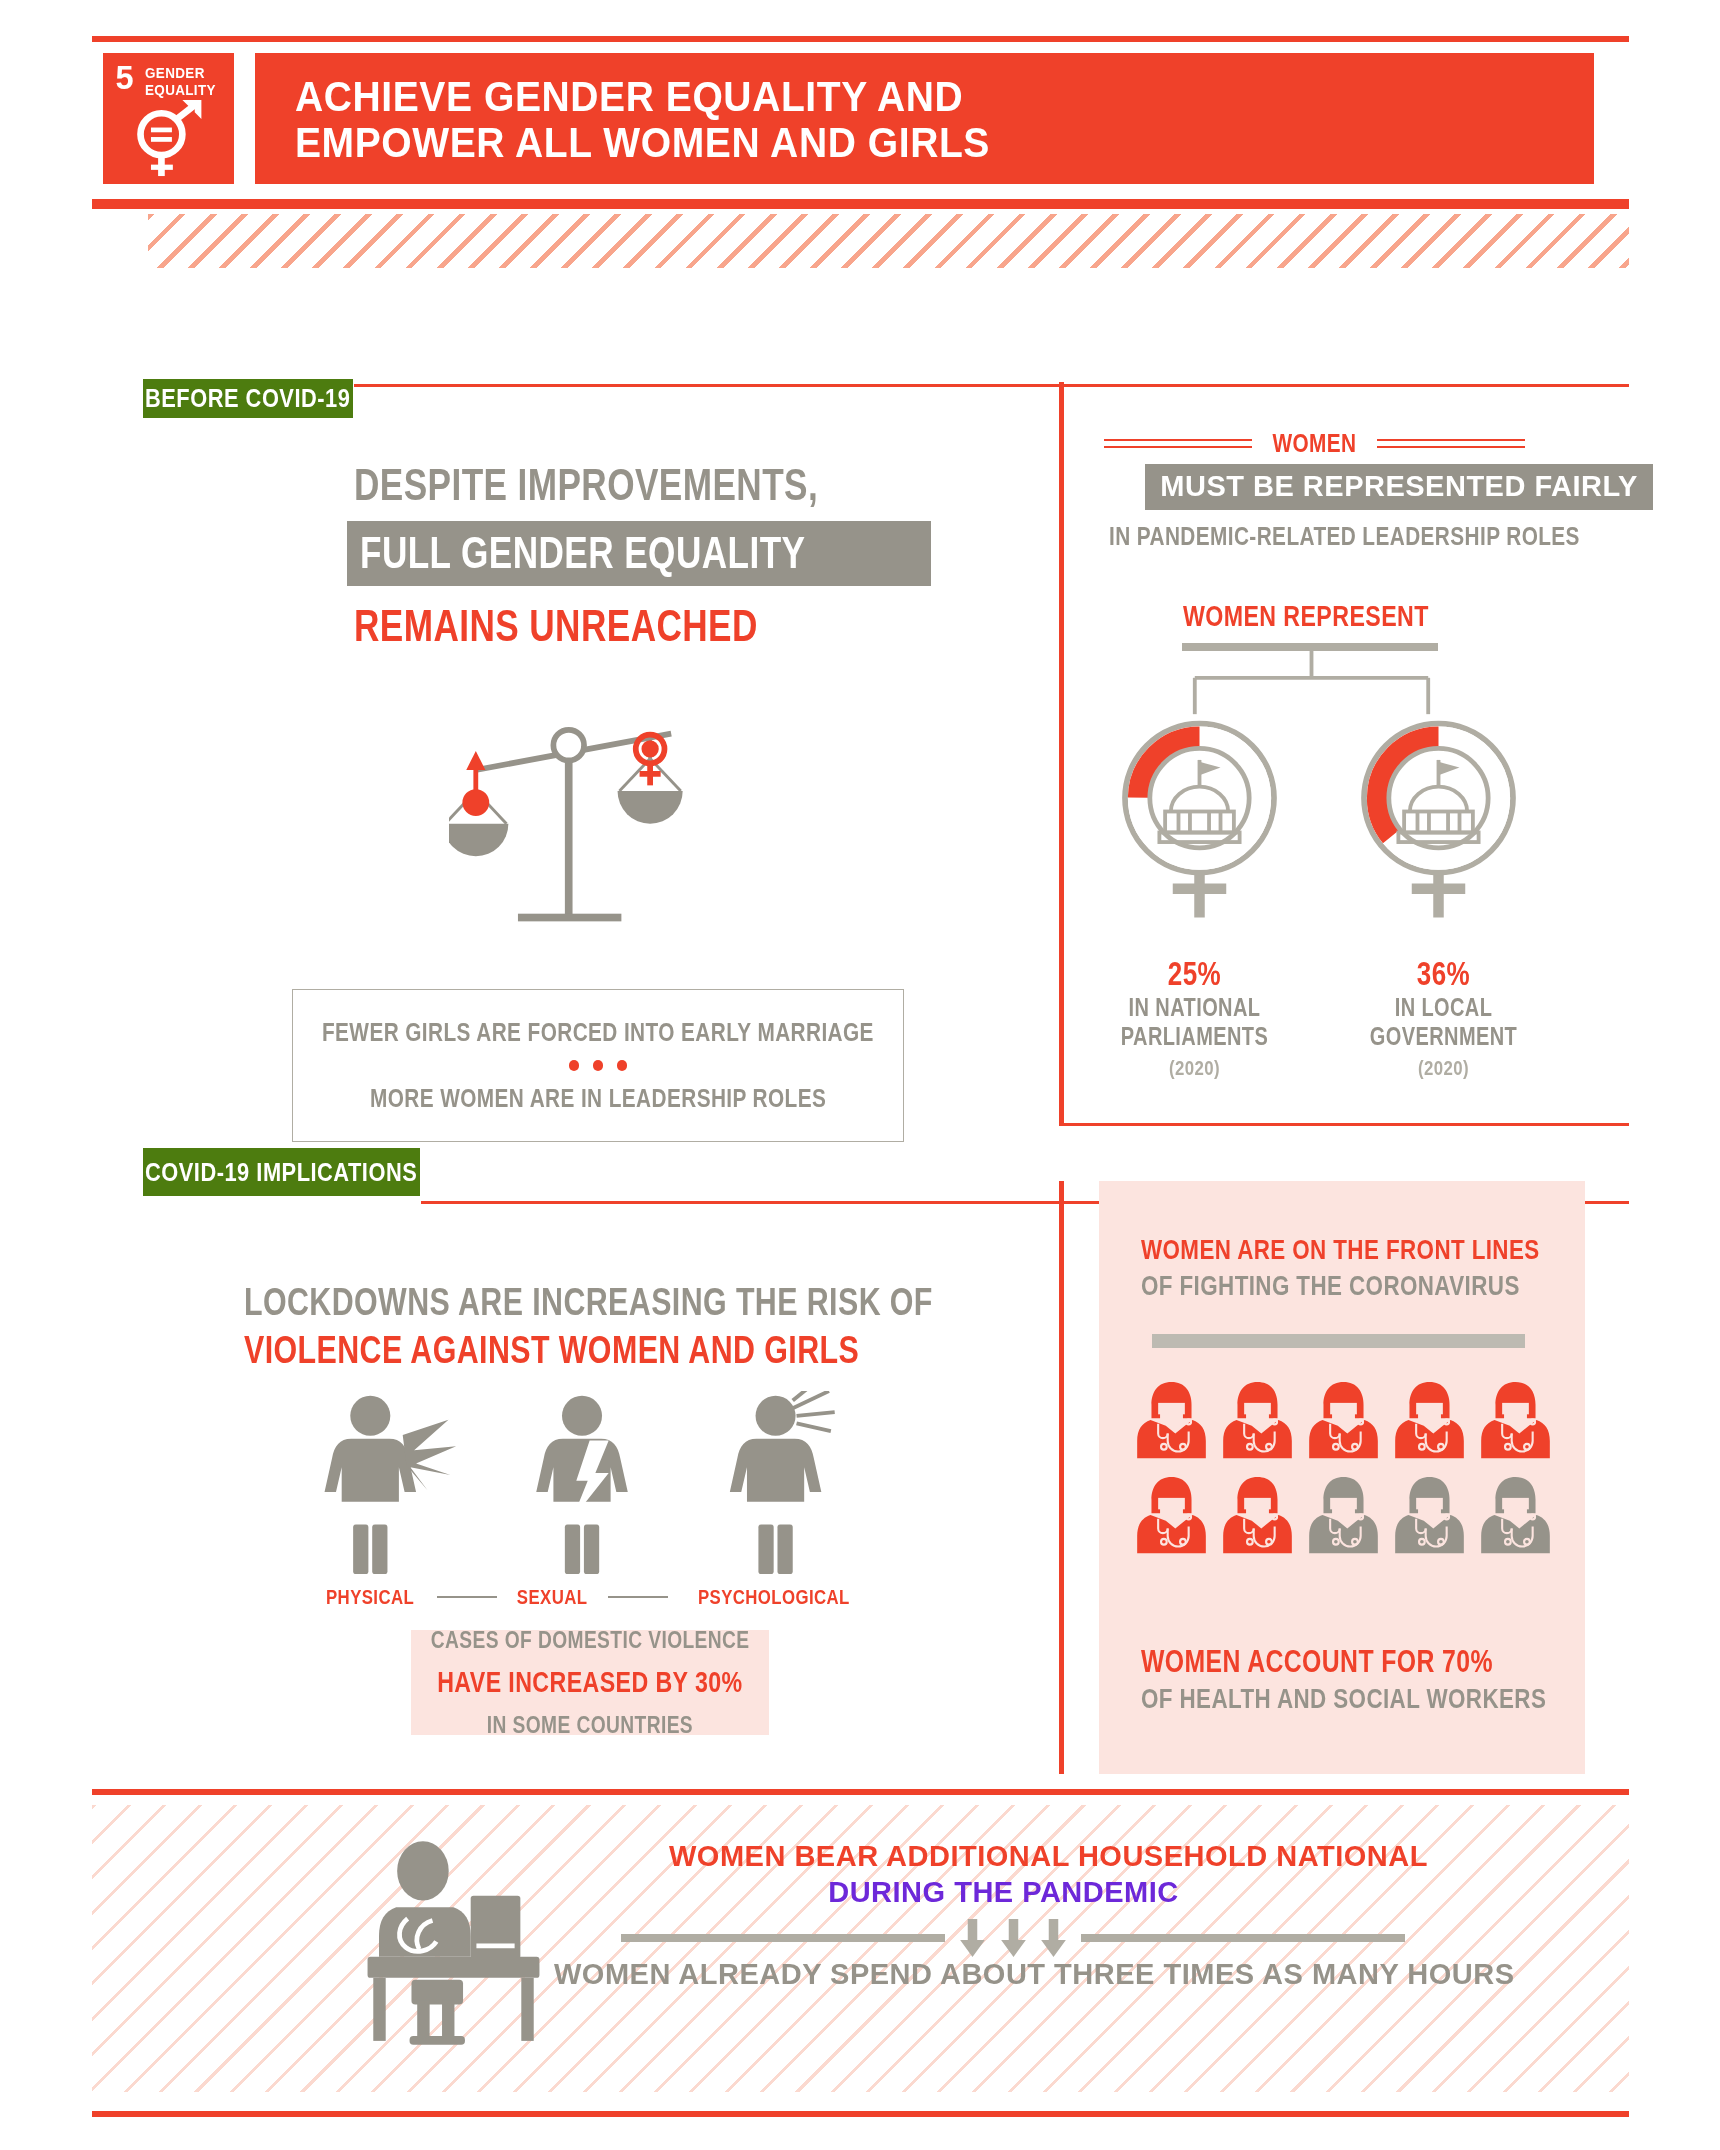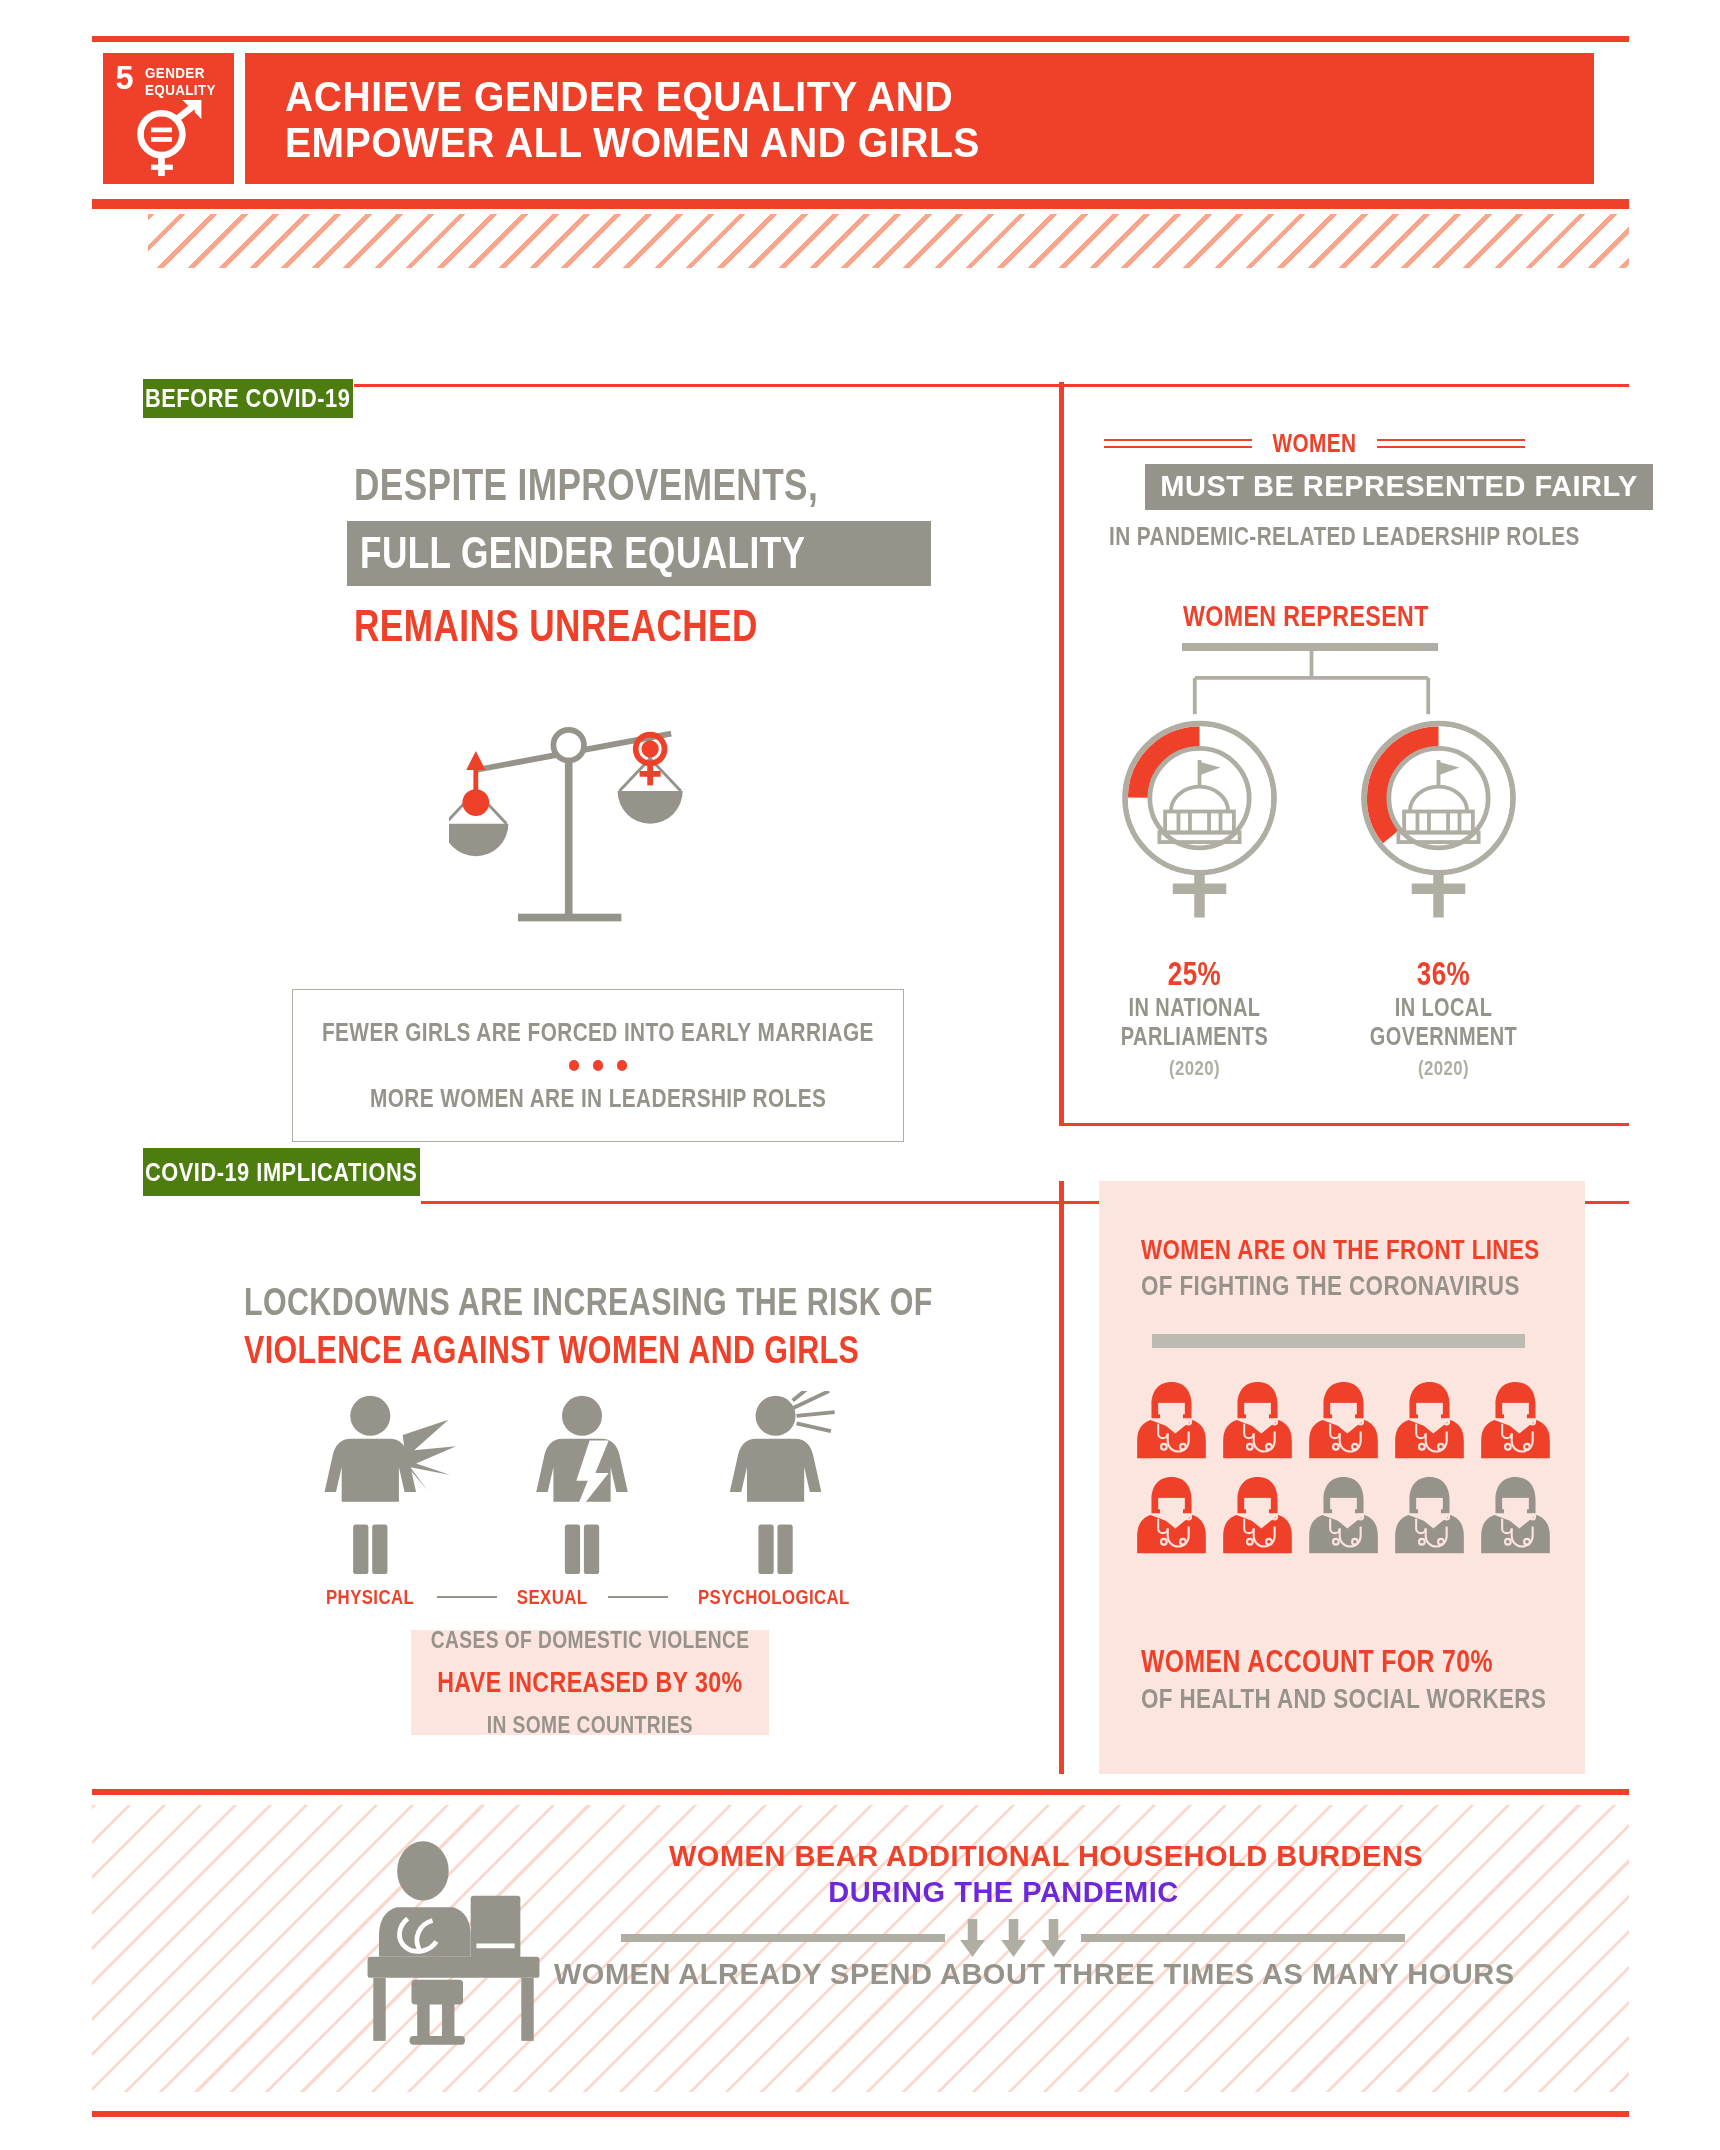--- a/index.html
+++ b/index.html
@@ -54,21 +54,21 @@
   }
   .sdg-wordmark {
     position: absolute; left: 42px; top: 12.4px;
     font-family: "Liberation Sans Narrow","Liberation Sans",sans-serif;
     font-weight: 700; font-size: 15.3px; line-height: 16.3px;
     letter-spacing: 0.4px; transform: scaleX(0.88); transform-origin: left top;
   }
   .sdg-icon { position: absolute; left: 28px; top: 45px; }
 
   .head-band {
-    position: absolute; left: 245px; top: 53px; right: 127px; height: 131px;
+    position: absolute; left: 255px; top: 53px; right: 127px; height: 131px;
     background: #EF412A;
   }
   .head-title {
     position: absolute; left: 40px; top: 21px;
     font-family: "Liberation Sans Narrow","Liberation Sans",sans-serif;
     font-weight: 700; color: #fff;
     font-size: 42px; line-height: 46px; letter-spacing: 0.6px;
     transform: scaleX(0.93); transform-origin: left top;
   }
 
@@ -632,21 +632,21 @@
       <rect x="171" y="144" width="13" height="66"></rect>
       <rect x="56" y="146" width="54" height="26" rx="4"></rect>
       <rect x="62" y="168" width="13" height="44"></rect>
       <rect x="88" y="168" width="13" height="44"></rect>
       <rect x="54" y="205" width="58" height="9" rx="4"></rect>
     </g>
     <path d="M52 82 c-10 8 -12 22 -2 30 c10 8 26 4 32 -6" fill="none" stroke="#FFFFFF" stroke-width="5"></path>
     <path d="M78 84 c-14 4 -20 18 -14 30" fill="none" stroke="#FFFFFF" stroke-width="5"></path>
   </svg>
 
-  <div class="ft-t1"><span class="cond">WOMEN BEAR ADDITIONAL HOUSEHOLD BURDENS</span></div>
+  <div class="ft-t1"><span class="cond">WOMEN BEAR ADDITIONAL HOUSEHOLD NATIONAL</span></div>
   <div class="ft-t2"><span class="cond">DURING THE PANDEMIC</span></div>
 
   <div class="ft-arrows">
     <div class="ln"></div>
     <div class="arws">
       <svg width="25" height="38" viewBox="0 0 26 40">
           <polygon points="8,0 18,0 18,22 26,22 13,40 0,22 8,22" fill="#B0ADA3"></polygon>
         </svg>
       <svg width="25" height="38" viewBox="0 0 26 40">
           <polygon points="8,0 18,0 18,22 26,22 13,40 0,22 8,22" fill="#B0ADA3"></polygon>

